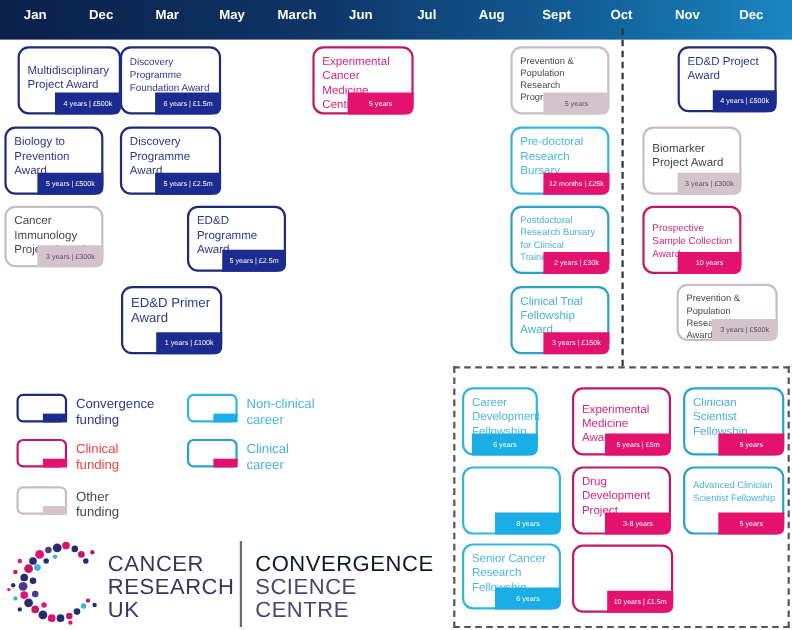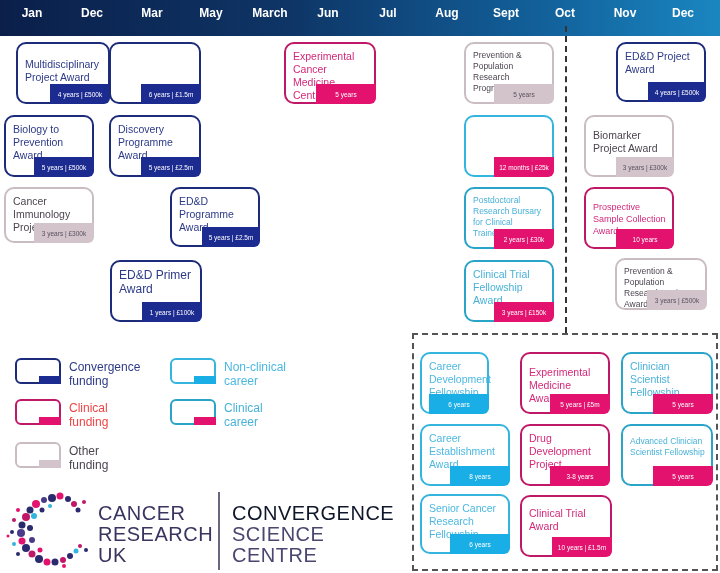--- a/index.html
+++ b/index.html
@@ -41,20 +41,21 @@
 </div>
 
 <div class="vline"></div>
 <div class="dbox"></div>
 
 <div class="card conv" style="left:16px;top:42px;width:94px;height:62px">
   <div class="title" style="top:14px">Multidisciplinary Project Award</div>
   <div class="tag" style="width:60px">4 years | £500k</div>
 </div>
 <div class="card conv" style="left:109px;top:42px;width:92px;height:62px">
+  <div class="title" style="font-size:9px;line-height:12px">Discovery Programme Foundation Award</div>
   <div class="tag" style="width:60px">6 years | £1.5m</div>
 </div>
 <div class="card clin" style="left:284px;top:42px;width:92px;height:62px">
   <div class="title">Experimental Cancer Medicine Centre</div>
   <div class="tag" style="width:60px">5 years</div>
 </div>
 <div class="card other" style="left:464px;top:42px;width:90px;height:62px">
   <div class="title" style="font-size:8.5px;line-height:11px">Prevention &amp; Population Research Programme Award</div>
   <div class="tag" style="width:60px">5 years</div>
 </div>
@@ -65,20 +66,21 @@
 
 <div class="card conv" style="left:4px;top:115px;width:90px;height:62px">
   <div class="title">Biology to Prevention Award</div>
   <div class="tag" style="width:60px">5 years | £500k</div>
 </div>
 <div class="card conv" style="left:109px;top:115px;width:92px;height:62px">
   <div class="title">Discovery Programme Award</div>
   <div class="tag" style="width:60px">5 years | £2.5m</div>
 </div>
 <div class="card nonclin" style="left:464px;top:115px;width:90px;height:62px">
+  <div class="title">Pre-doctoral Research Bursary</div>
   <div class="tag" style="width:60px;background:#e3126e">12 months | £25k</div>
 </div>
 <div class="card other" style="left:584px;top:115px;width:90px;height:62px">
   <div class="title" style="top:12px">Biomarker Project Award</div>
   <div class="tag" style="width:58px">3 years | £300k</div>
 </div>
 
 <div class="card other" style="left:4px;top:187px;width:90px;height:56px">
   <div class="title">Cancer Immunology Project Awards</div>
   <div class="tag" style="width:60px">3 years | £300k</div>
@@ -116,38 +118,36 @@
 <div class="card clin" style="left:520px;top:352px;width:90px;height:62px">
   <div class="title" style="top:12px">Experimental Medicine Award</div>
   <div class="tag" style="width:60px">5 years | £5m</div>
 </div>
 <div class="card clincar" style="left:621px;top:352px;width:92px;height:62px">
   <div class="title">Clinician Scientist Fellowship</div>
   <div class="tag" style="width:60px">5 years</div>
 </div>
 
 <div class="card nonclin" style="left:420px;top:424px;width:90px;height:62px">
-  <div class="title">Career Establishment Award</div>
   <div class="tag" style="width:60px">8 years</div>
 </div>
 <div class="card clin" style="left:520px;top:424px;width:90px;height:62px">
   <div class="title">Drug Development Project</div>
   <div class="tag" style="width:60px">3-8 years</div>
 </div>
 <div class="card clincar" style="left:621px;top:424px;width:92px;height:62px">
   <div class="title" style="font-size:8.5px;line-height:11px;top:10px">Advanced Clinician Scientist Fellowship</div>
   <div class="tag" style="width:60px">5 years</div>
 </div>
 
 <div class="card nonclin" style="left:420px;top:494px;width:90px;height:60px">
   <div class="title">Senior Cancer Research Fellowship</div>
   <div class="tag" style="width:60px">6 years</div>
 </div>
 <div class="card clin" style="left:520px;top:495px;width:92px;height:62px">
-  <div class="title" style="top:10px">Clinical Trial Award</div>
   <div class="tag" style="width:60px">10 years | £1.5m</div>
 </div>
 
 <div>
   <div class="legend-box" style="left:15px;top:358px;border-color:#1c2b7a">
       <div class="lt" style="background:#1c2b90"></div>
     </div>
   <div class="legend-label" style="left:69px;top:360px;width:80px;color:#2d3a88">Convergence funding</div>
 
   <div class="legend-box" style="left:170px;top:358px;border-color:#33b5de">

